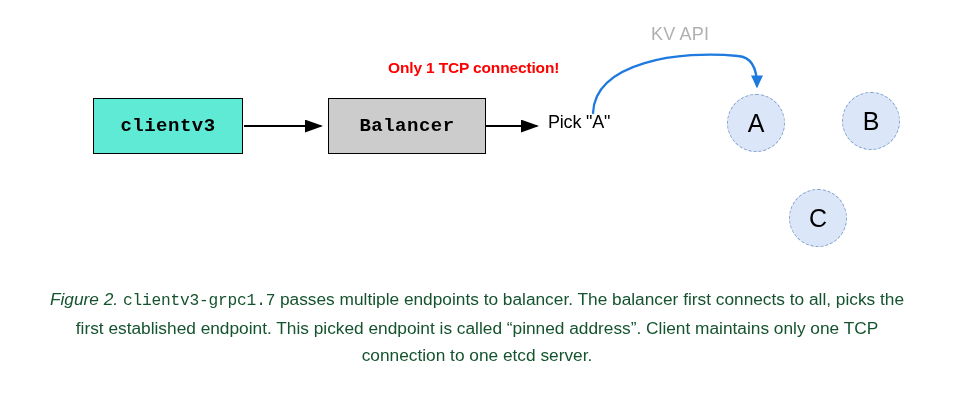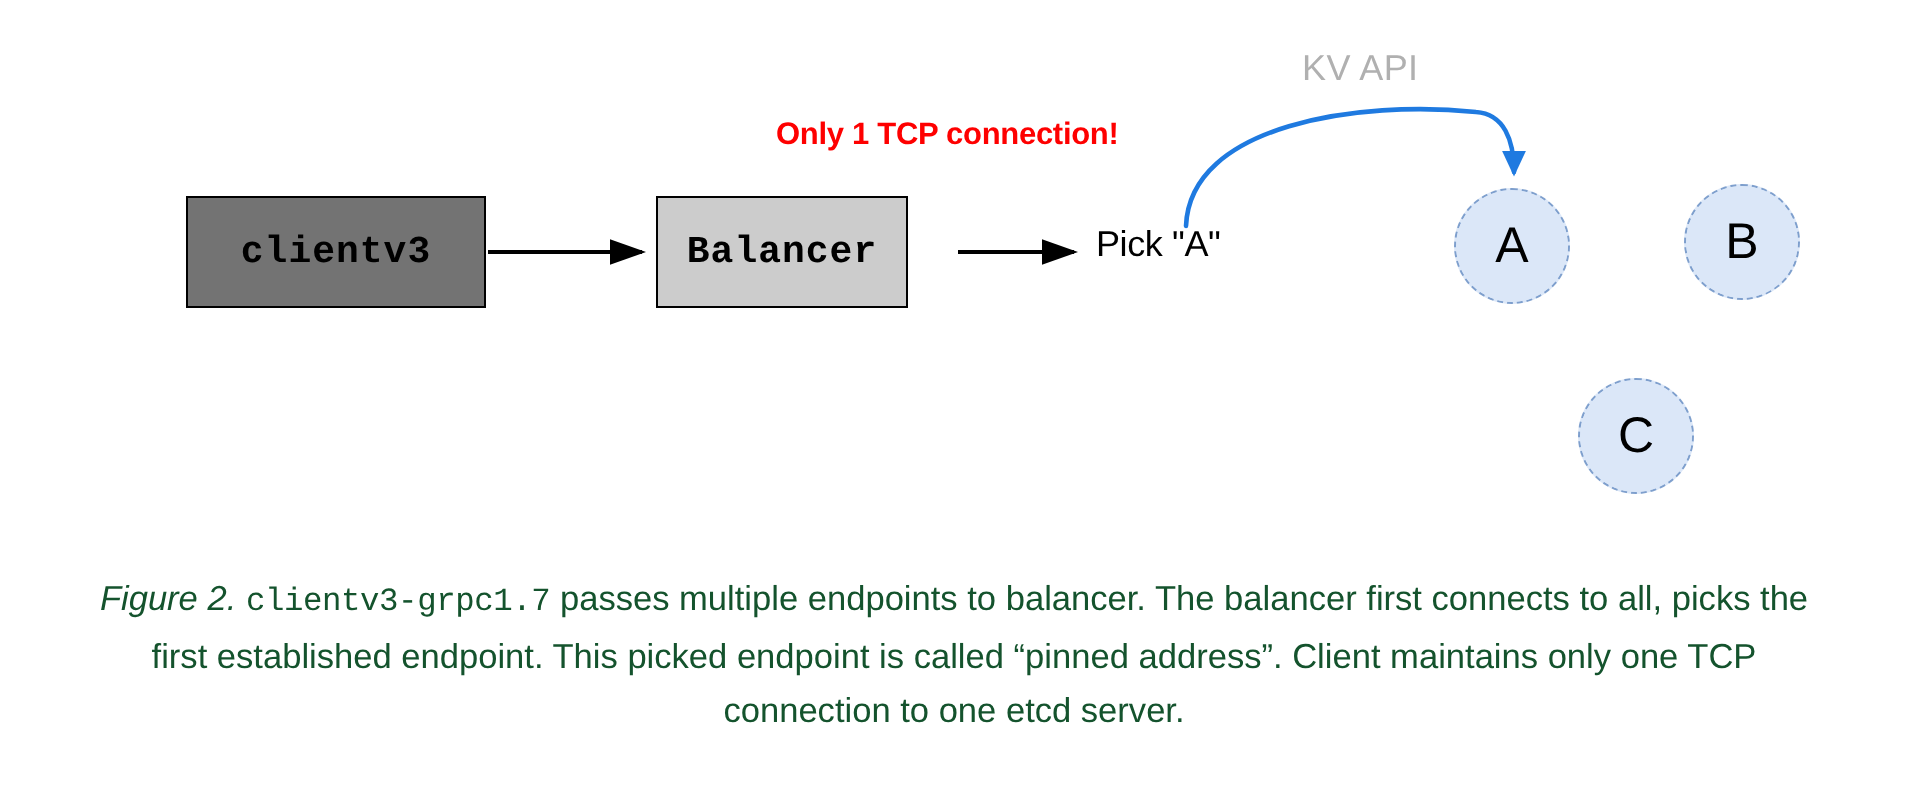--- a/index.html
+++ b/index.html
@@ -91,28 +91,28 @@
     font-size: 19px;
     letter-spacing: 0.5px;
     color: #000;
   }
 
   #clientv3-box {
     left: 93px;
     top: 98px;
     width: 150px;
     height: 56px;
-    background: #737373;
+    background: #5eead4;
     border: 1.6px solid #000000;
   }
 
   #balancer-box {
     left: 328px;
     top: 98px;
-    width: 126px;
+    width: 158px;
     height: 56px;
     background: #cccccc;
     border: 1.6px solid #000000;
   }
 
   
   .endpoint-circle {
     position: absolute;
     box-sizing: border-box;
     width: 58px;

